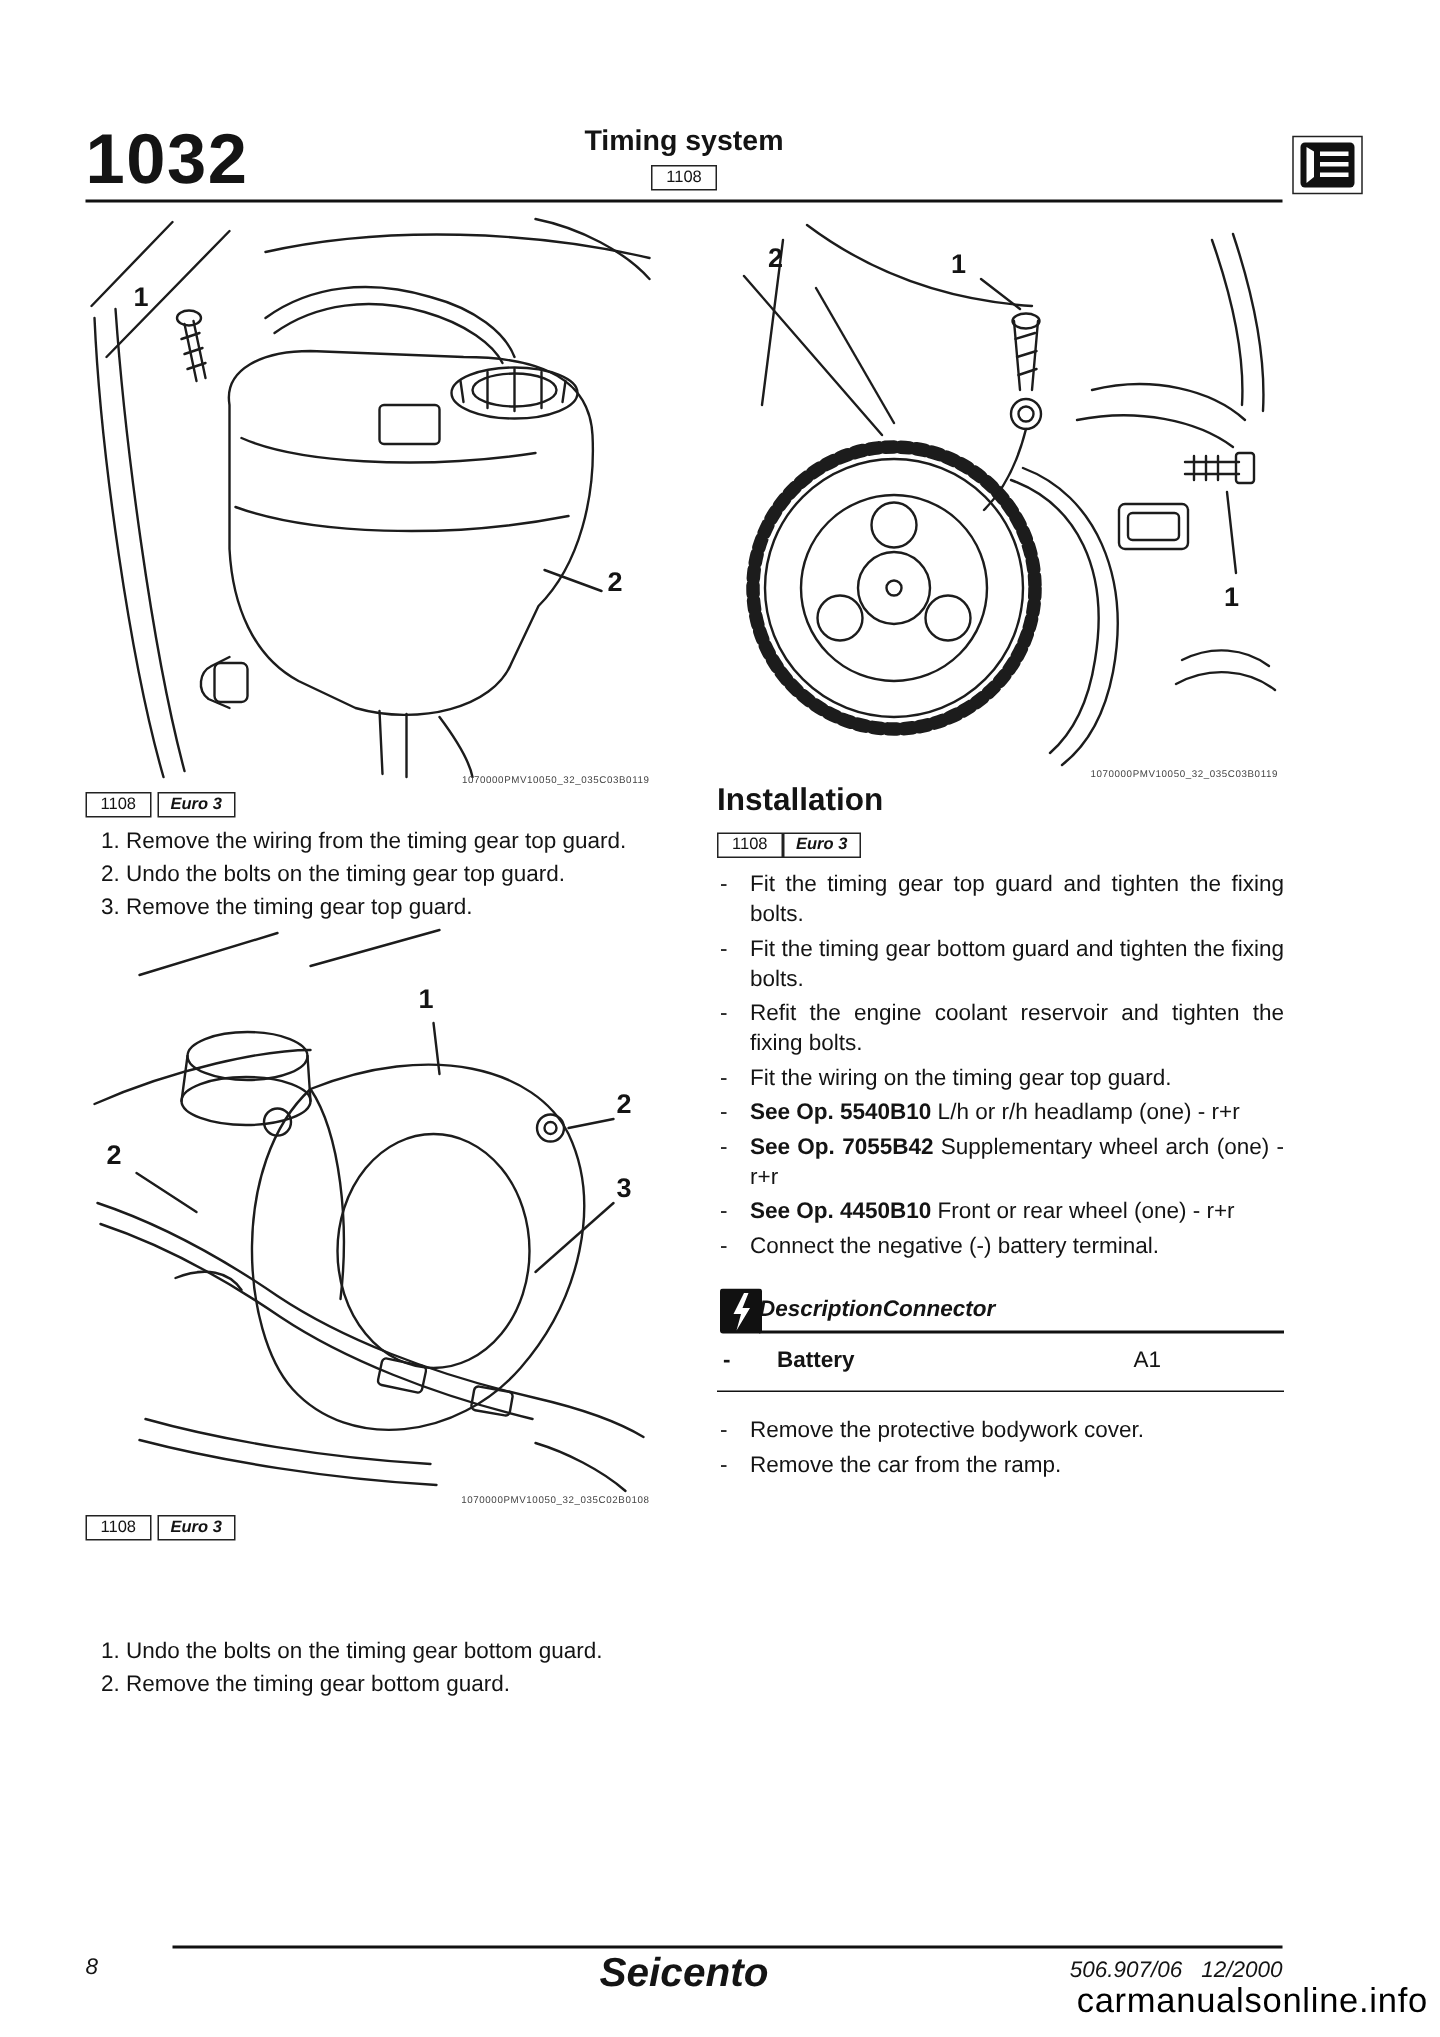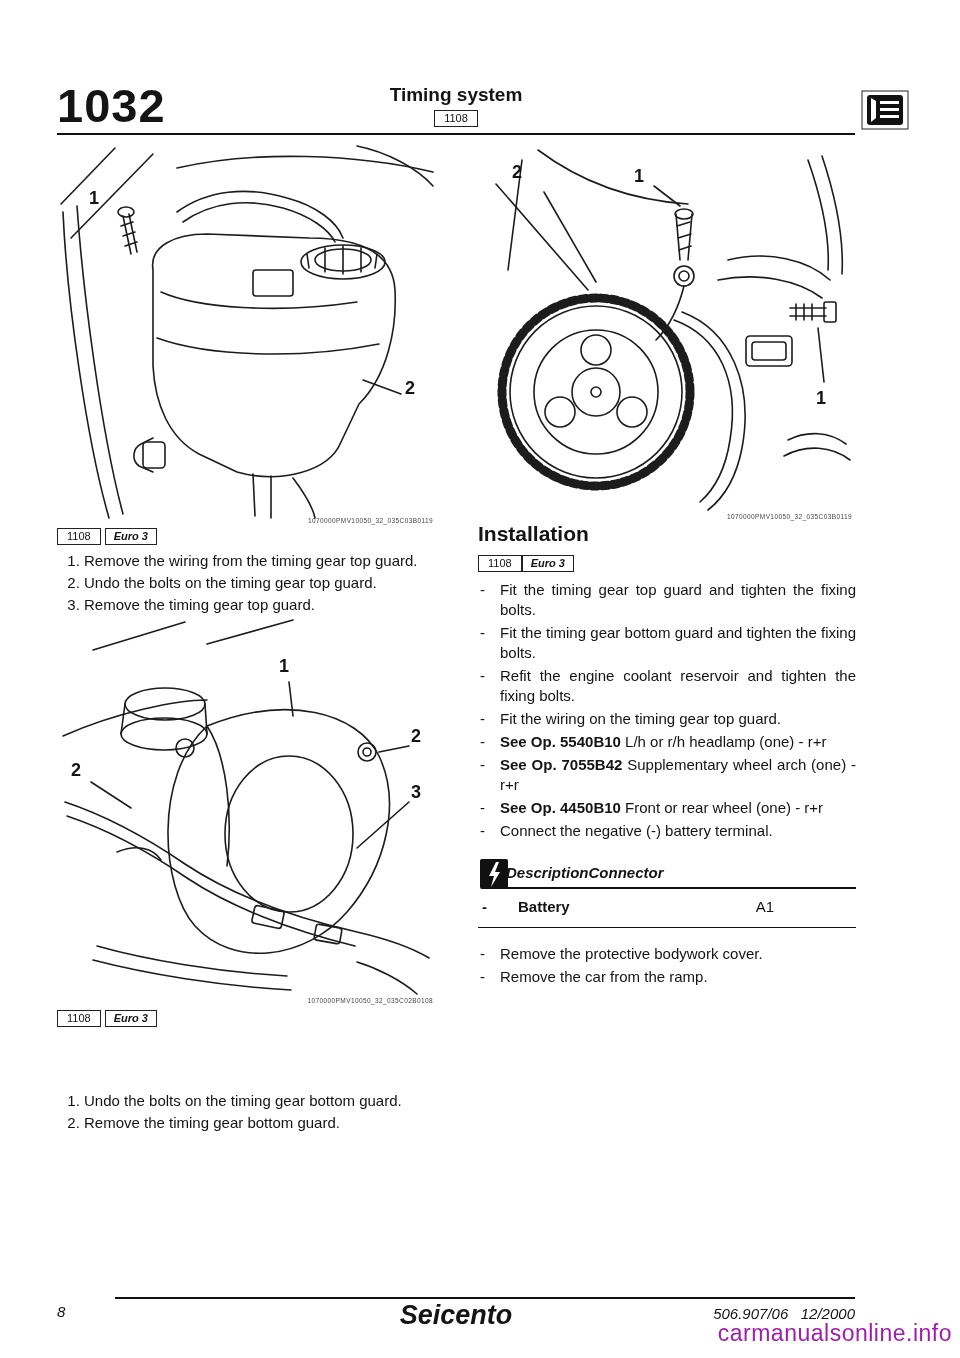--- a/index.html
+++ b/index.html
@@ -64,21 +64,21 @@
   .post-steps { margin-top:16px; }
   
   .foot-rule { position:absolute; left:115px; top:1297px; width:740px; border-top:2px solid #111; }
   .foot-page { position:absolute; left:57px; top:1303px; font-size:15px; font-style:italic; }
   .foot-brand {
     position:absolute; left:57px; top:1300px; width:798px; text-align:center;
     font-size:27px; font-weight:bold; font-style:italic;
   }
   .foot-ref { position:absolute; right:105px; top:1305px; font-size:15px; font-style:italic; }
   .watermark {
-    position:absolute; right:8px; top:1320px; font-size:23px; color:#a21caf; letter-spacing:0.5px;
+    position:absolute; right:8px; top:1320px; font-size:23px; color:#000000; letter-spacing:0.5px;
   }
   .lineart { fill:none; stroke:#1c1c1c; stroke-width:1.6; stroke-linecap:round; stroke-linejoin:round; }
 </style>
 </head>
 <body>
 
 <div class="page">
 
   <div class="hdr-sub">Timing system</div>
   <div class="hdr-badge-wrap">

